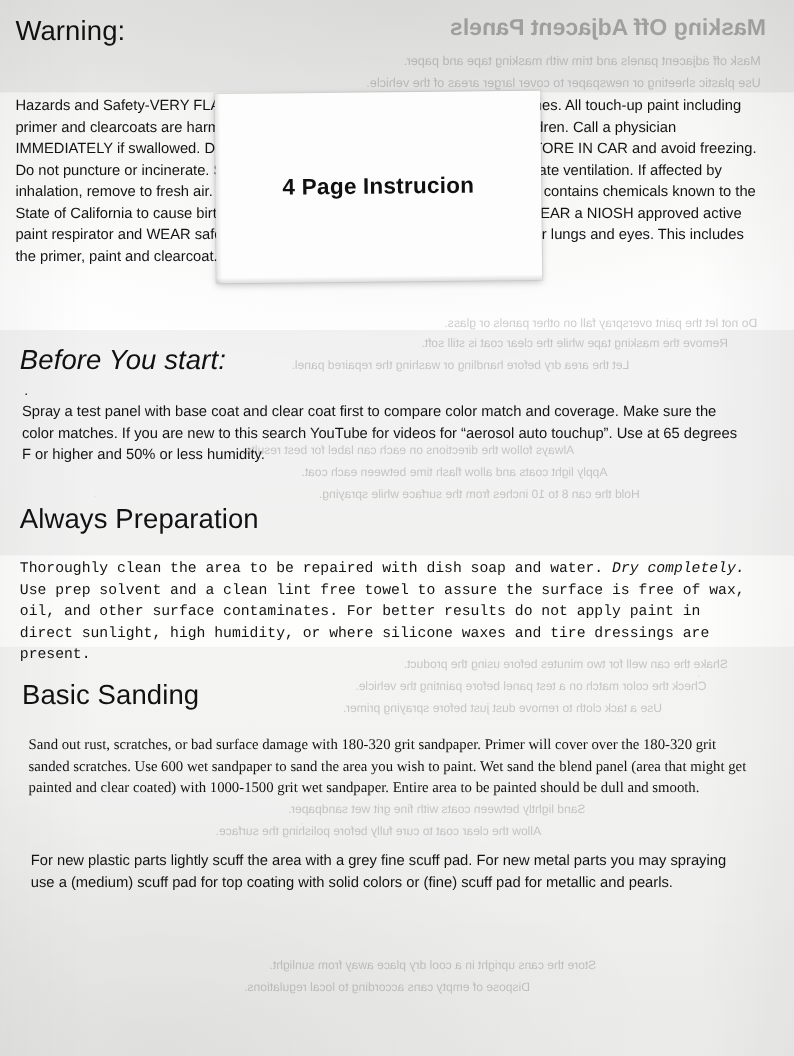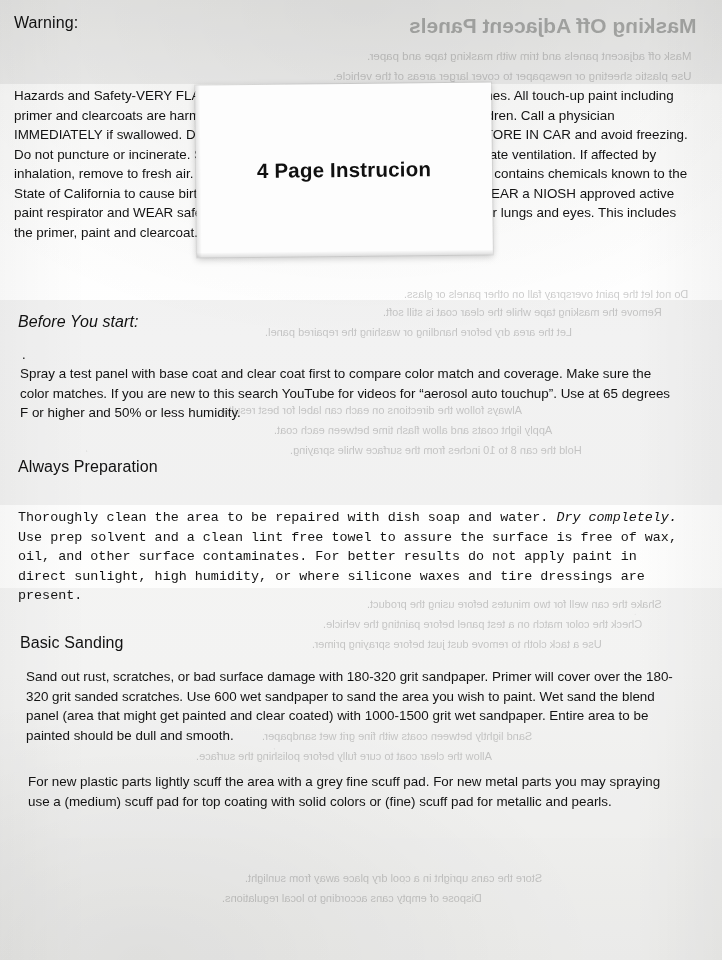--- a/index.html
+++ b/index.html
@@ -79,21 +79,21 @@
   #bleed-l15 { right: 240px; top: 892px; font-size: 11px; }
 
   
   #content {
     position: relative;
     z-index: 3;
     padding: 0;
   }
   h1.section {
     margin: 0;
-    font-size: 16px;
+    font-size: 25px;
     font-weight: normal;
     letter-spacing: 0.1px;
     color: #111;
   }
   p.body {
     margin: 0;
     font-size: 13.4px;
     line-height: 19.5px;
     color: #131313;
   }
@@ -102,22 +102,22 @@
   #warning-heading { left: 14px; top: 14px; }
   #warning-text    { left: 14px; top: 86px; width: 682px; }
 
   #before-heading  { left: 18px; top: 313px; font-style: italic; }
   #before-dot      { left: 22px; top: 350px; font-size: 13px; line-height: 10px; color:#131313; }
   #before-text     { left: 20px; top: 364px; width: 660px; }
 
   #surface-heading { left: 18px; top: 458px; }
   #surface-text    { left: 18px; top: 508px; width: 672px; font-family: Liberation Mono, monospace; }
 
-  #sanding-heading { left: 20px; top: 634px; }
-  #sanding-text    { left: 26px; top: 667px; width: 660px; }
+  #sanding-heading { left: 20px; top: 618px; }
+  #sanding-text    { left: 26px; top: 667px; width: 660px; font-family: Liberation Serif, serif; }
   #sanding-text2   { left: 28px; top: 772px; width: 646px; }
 
   .ital { font-style: italic; }
 
   
   #overlay-card {
     position: absolute;
     left: 196px;
     top: 84px;
     width: 296px;

